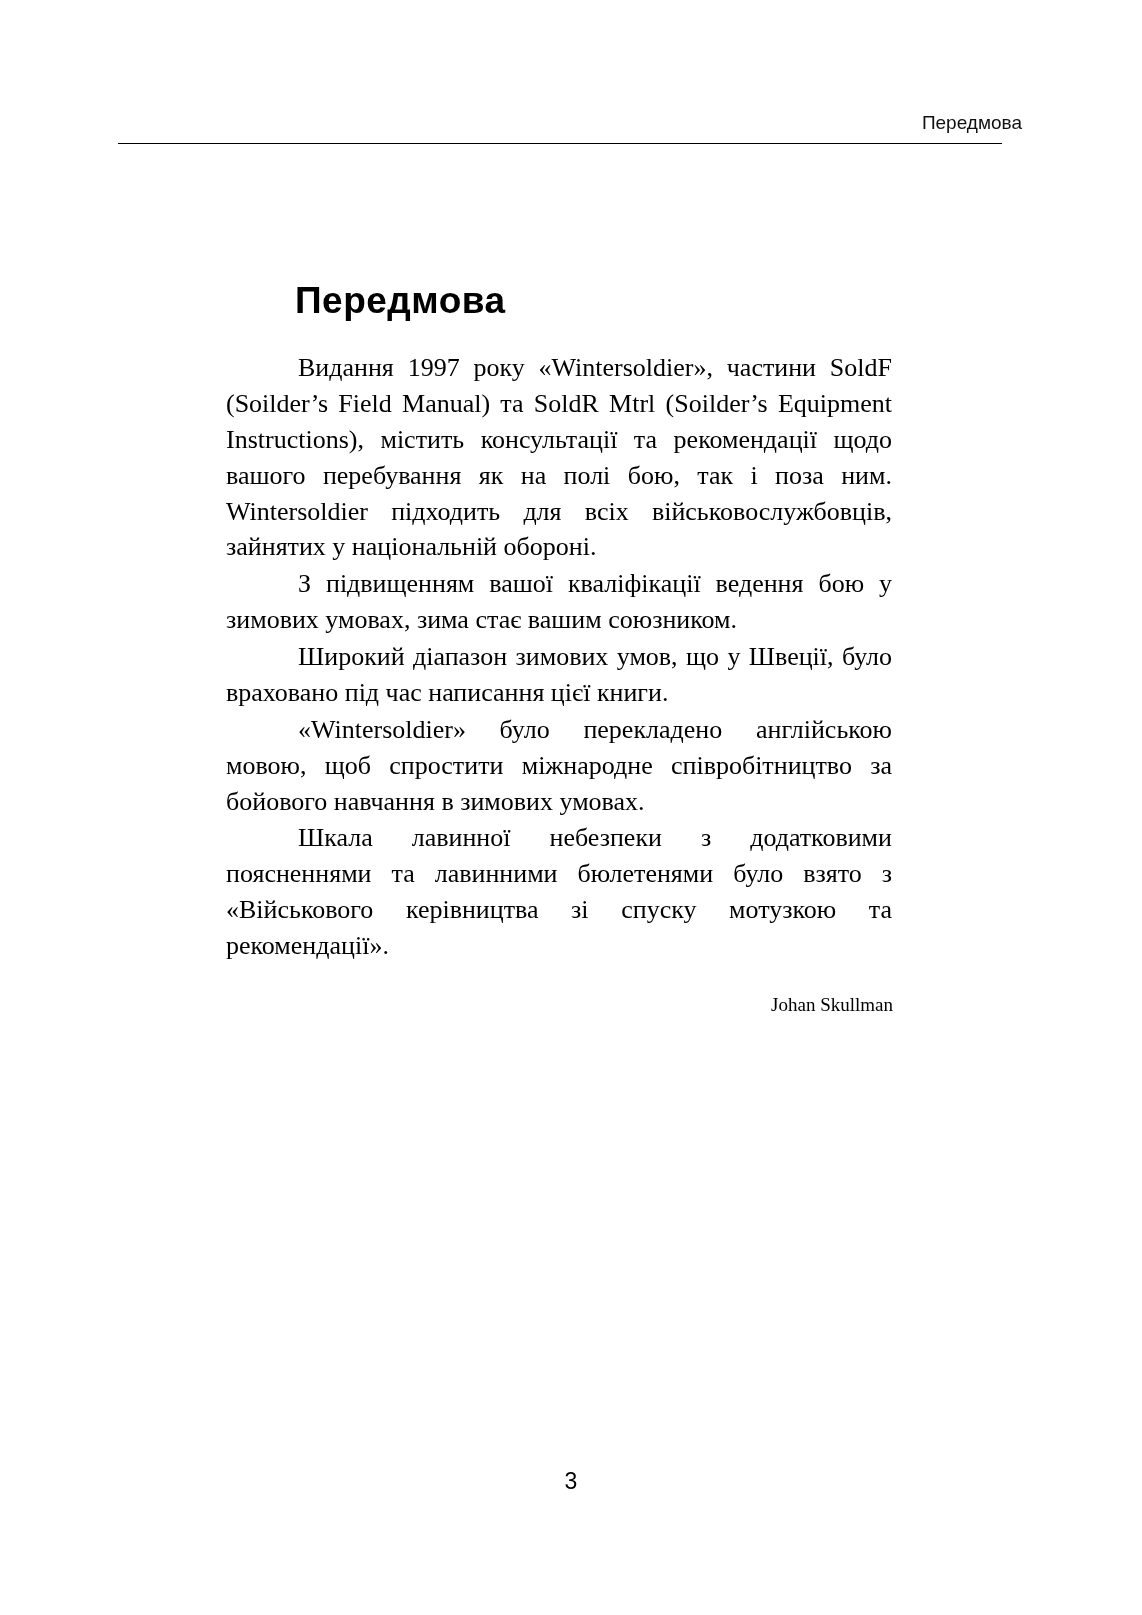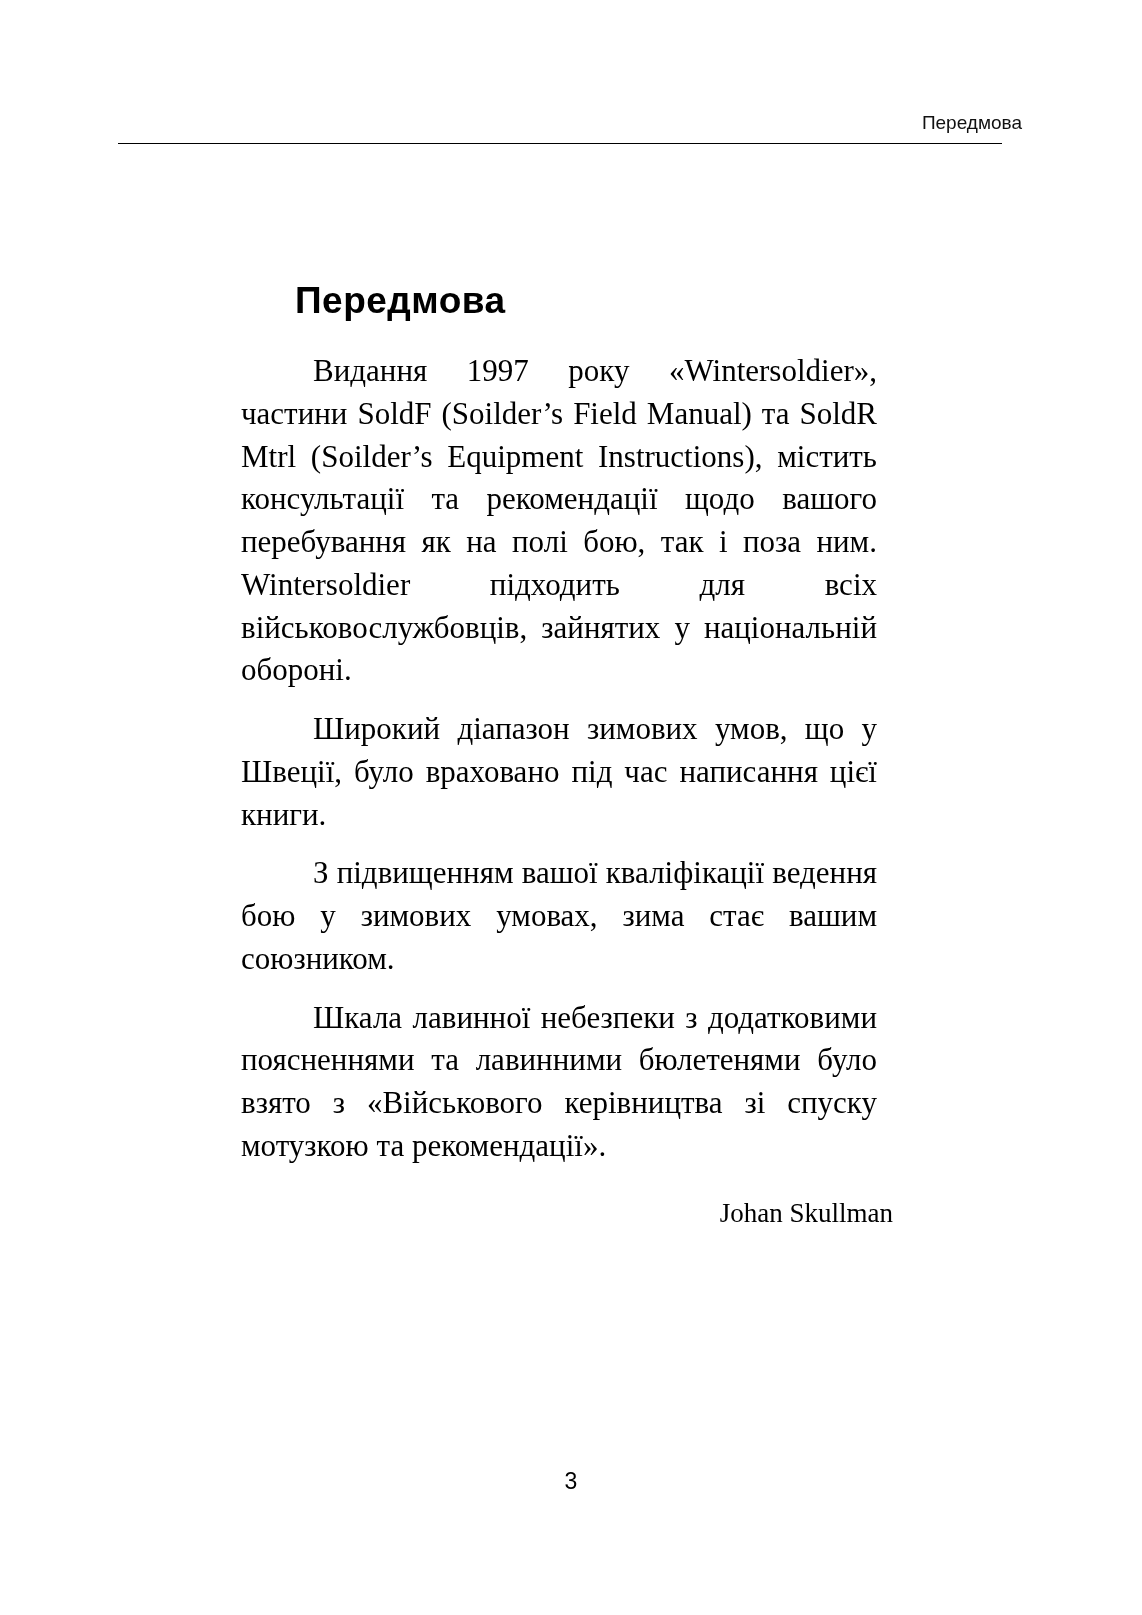--- a/index.html
+++ b/index.html
@@ -43,30 +43,30 @@
   }
   .chapter-title {
     font-family: "Liberation Sans", sans-serif;
     font-size: 37px;
     font-weight: bold;
     letter-spacing: 0.5px;
     margin: 0 0 28px 70px;
     color: #000000;
   }
   p.body-par {
-    margin: 16px;
-    font-size: 31px;
+    margin: 1px;
+    font-size: 26px;
     line-height: 1.38;
     text-align: justify;
     text-indent: 72px;
     color: #000000;
   }
   .signature {
     margin-top: 30px;
-    font-size: 27px;
+    font-size: 19px;
     text-align: right;
     color: #000000;
   }
   .folio {
     position: absolute;
     bottom: 120px;
     left: 0;
     width: 1142px;
     text-align: center;
     font-family: "Liberation Sans", sans-serif;
@@ -79,22 +79,23 @@
 
 <div class="page">
 
   <div class="running-head">Передмова</div>
   <div class="head-rule"></div>
 
   <div class="content">
     <h1 class="chapter-title">Передмова</h1>
 
     <p class="body-par">Видання 1997 року «Wintersoldier», частини SoldF (Soilder’s Field Manual) та SoldR Mtrl (Soilder’s Equipment Instructions), містить консультації та рекомендації щодо вашого перебування як на полі бою, так і поза ним. Wintersoldier підходить для всіх військовослужбовців, зайнятих у національній обороні.</p>
+    <p class="body-par">З підвищенням вашої кваліфікації ведення бою у зимових умовах, зима стає вашим союзником.</p>
     <p class="body-par">Широкий діапазон зимових умов, що у Швеції, було враховано під час написання цієї книги.</p>
-    <p class="body-par">З підвищенням вашої кваліфікації ведення бою у зимових умовах, зима стає вашим союзником.</p>
+    <p class="body-par">«Wintersoldier» було перекладено англійською мовою, щоб спростити міжнародне співробітництво за бойового навчання в зимових умовах.</p>
     <p class="body-par">Шкала лавинної небезпеки з додатковими поясненнями та лавинними бюлетенями було взято з «Військового керівництва зі спуску мотузкою та рекомендації».</p>
 
     <div class="signature">Johan Skullman</div>
   </div>
 
   <div class="folio">3</div>
 
 </div>
 
 </body></html>

